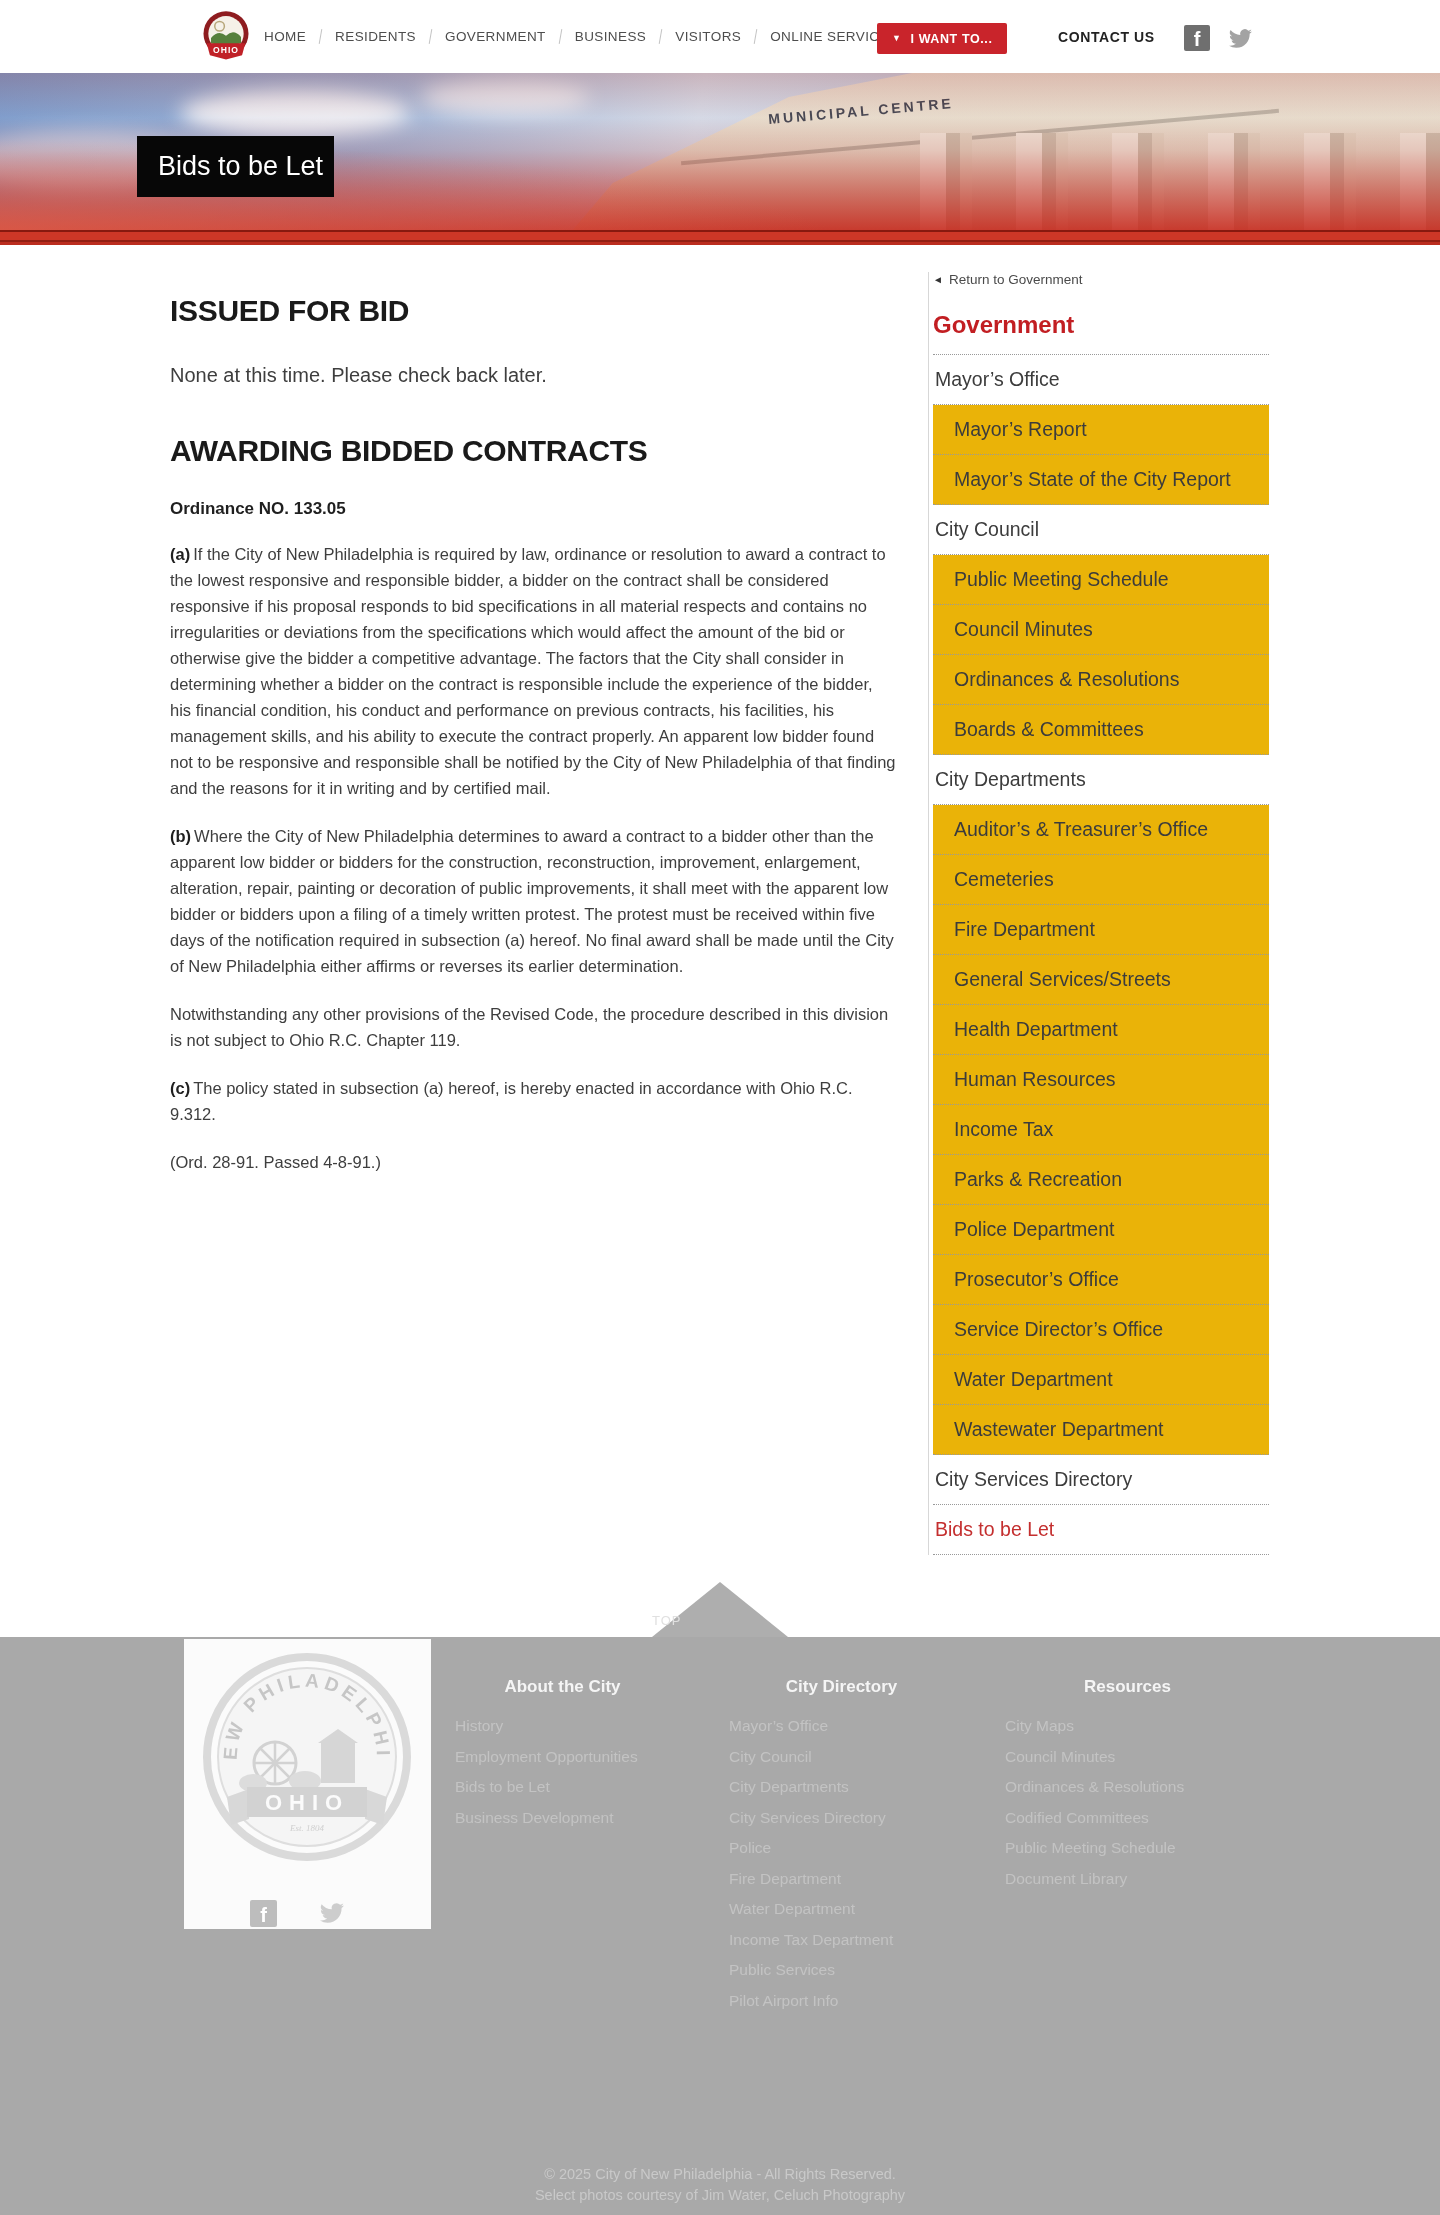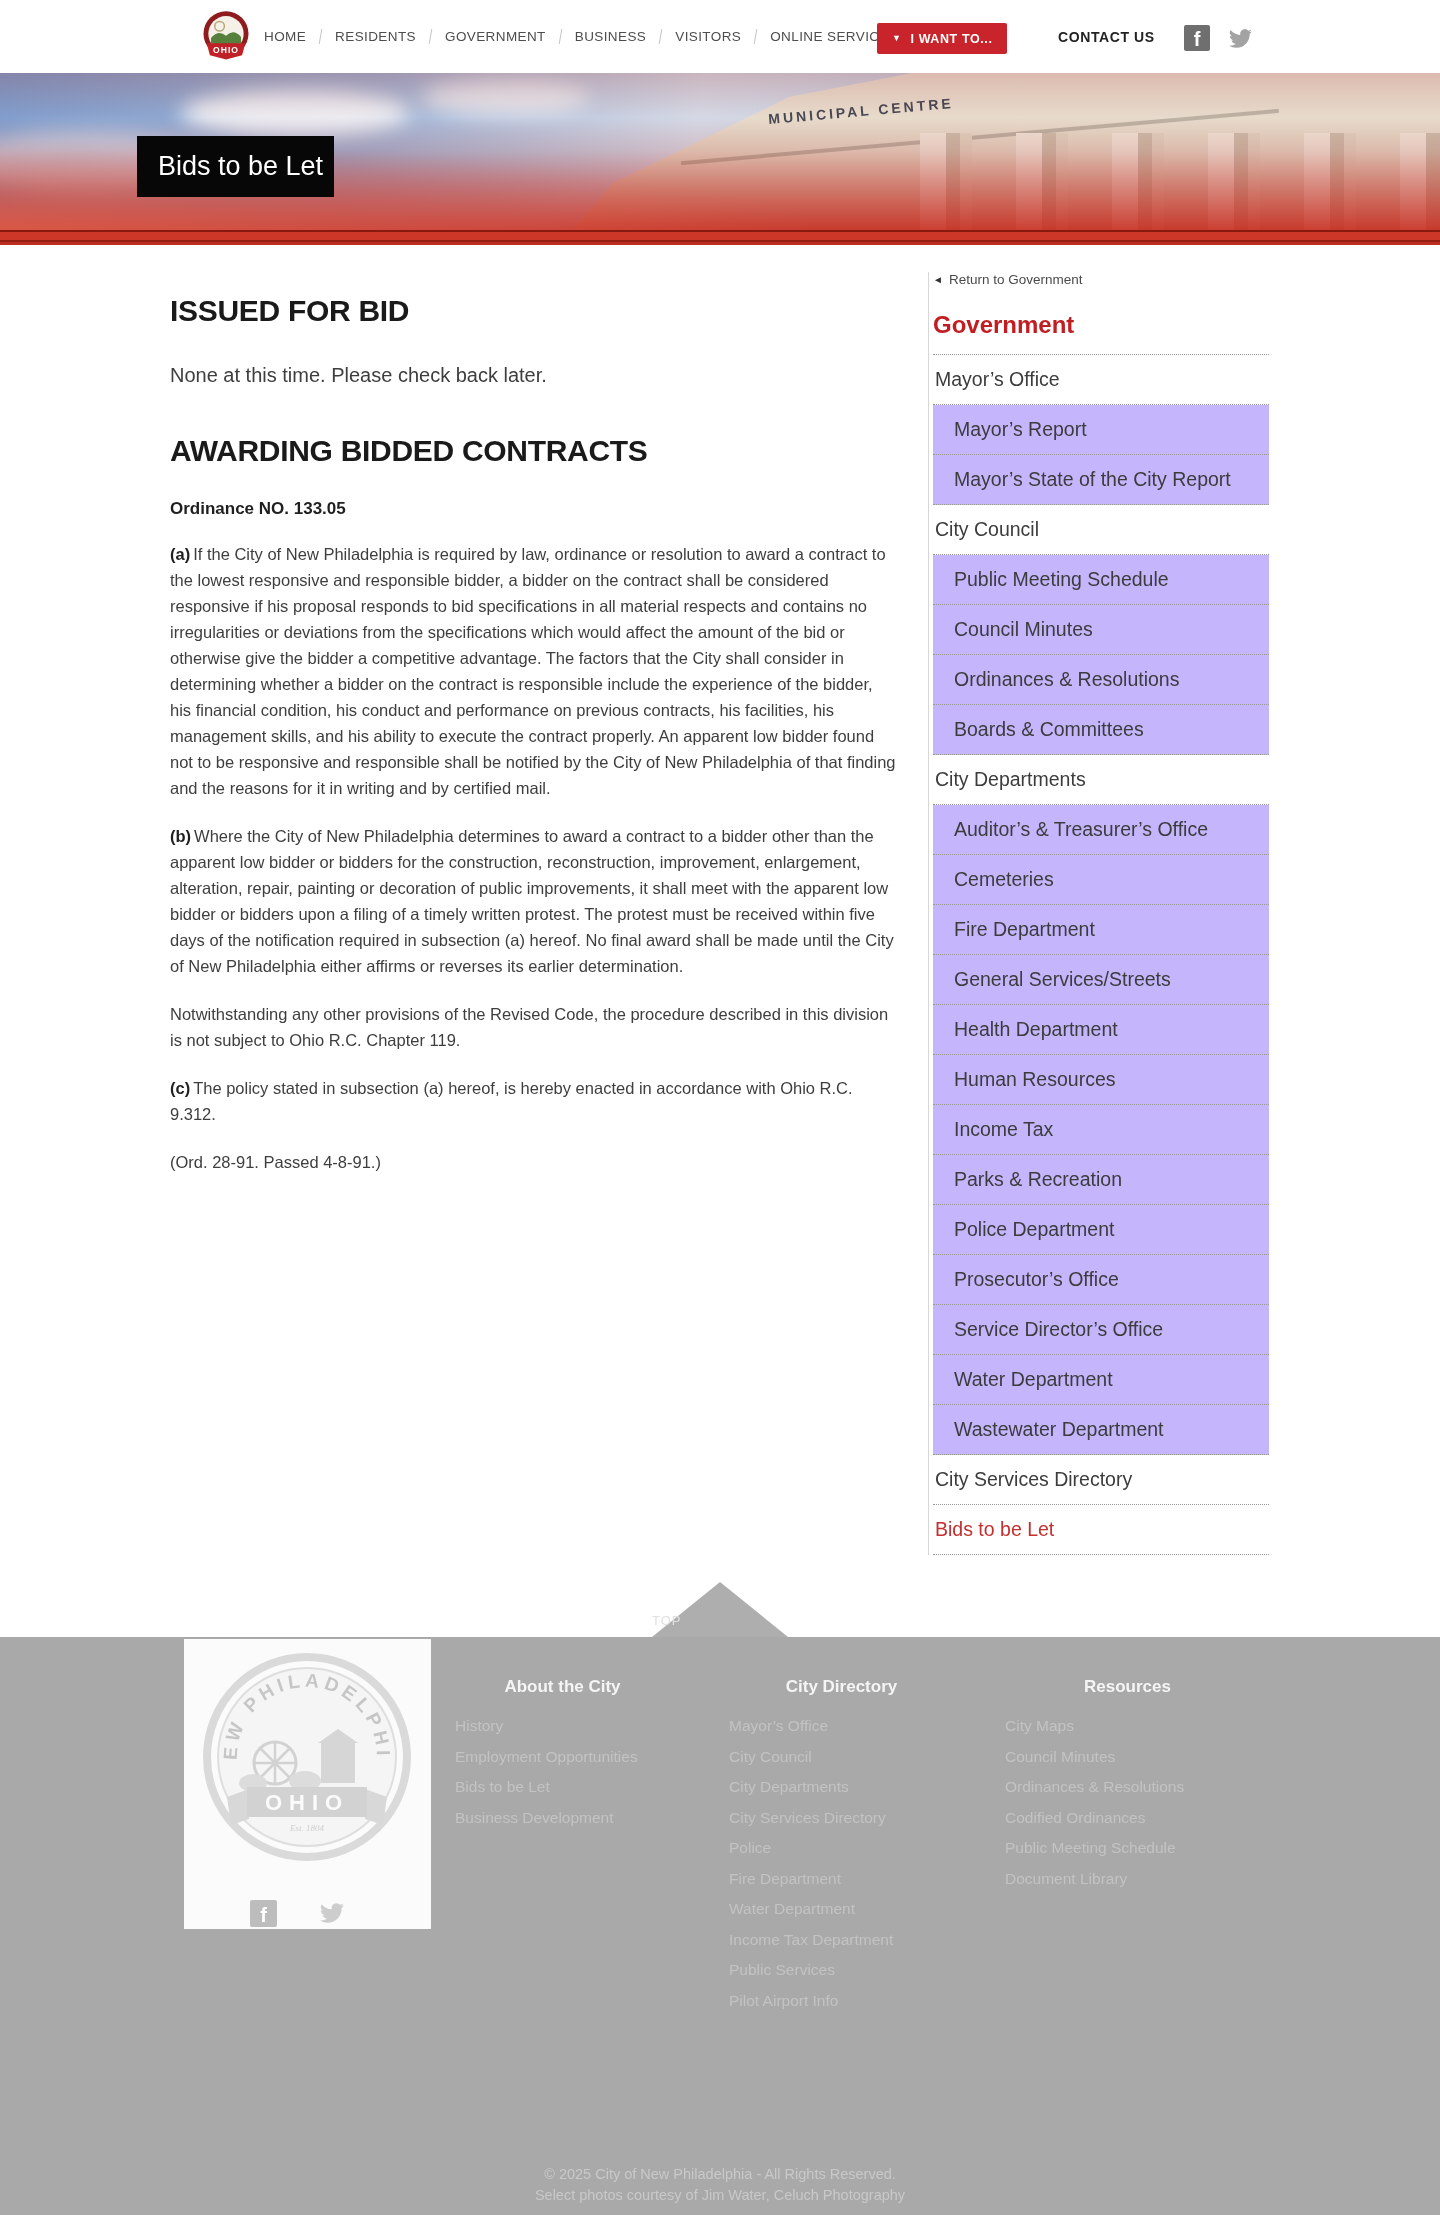--- a/index.html
+++ b/index.html
@@ -62,21 +62,21 @@
   p.bodytxt strong{color:#1f1f1f;font-weight:700;margin-right:3px;}
 
   
   .sidebar{position:absolute;left:928px;top:27px;width:341px;border-left:1px solid #d7d7d7;padding-left:4px;}
   .back{display:flex;align-items:center;gap:6px;font-size:13.5px;color:#4a4a4a;text-decoration:none;}
   .backicon{font-size:10px;color:#333;line-height:1;}
   .sidebar h2{margin:24px 0 0;padding:0 0 15px;font-size:24px;font-weight:700;color:#c21e22;
               border-bottom:1px dotted #999;}
   .sidelist a{display:block;font-size:19.5px;line-height:25px;color:#3c3c3c;text-decoration:none;
               padding:12px 2px;border-bottom:1px dotted #999;}
-  .sidelist a.sub{background:#c4b5fd;padding-left:21px;padding-right:20px;}
+  .sidelist a.sub{background:#eab308;padding-left:21px;padding-right:20px;}
   .sidelist a.active{color:#c42f2f;}
 
   
   .pagefooter{position:absolute;top:1637px;left:0;width:1440px;height:578px;background:#a9a9a9;}
   .topwrap{position:absolute;left:652px;top:-55px;width:136px;height:55px;cursor:pointer;}
   .tri{width:0;height:0;border-left:68px solid transparent;border-right:68px solid transparent;
        border-bottom:55px solid #aeaeae;}
   .toplabel{position:absolute;left:0;top:31px;width:136px;text-align:left;color:#e0e0e0;
             font-size:13px;letter-spacing:1px;}
   .card{position:absolute;left:184px;top:2px;width:247px;height:290px;background:#fbfbfb;}
@@ -271,21 +271,21 @@
       <a>Income Tax Department</a>
       <a>Public Services</a>
       <a>Pilot Airport Info</a>
     </div>
 
     <div class="fcol fc3">
       <h3>Resources</h3>
       <a>City Maps</a>
       <a>Council Minutes</a>
       <a>Ordinances &amp; Resolutions</a>
-      <a>Codified Ordinances</a>
+      <a>Codified Committees</a>
       <a>Public Meeting Schedule</a>
       <a>Document Library</a>
     </div>
 
     <div class="copy">
       <p>© 2025 City of New Philadelphia - All Rights Reserved.</p>
       <p>Select photos courtesy of Jim Water, Celuch Photography</p>
     </div>
   </footer>
 

